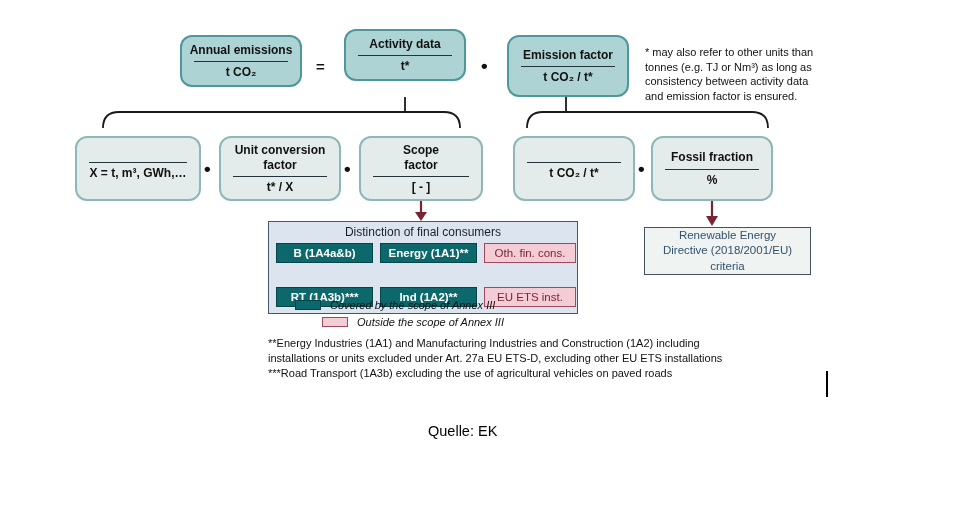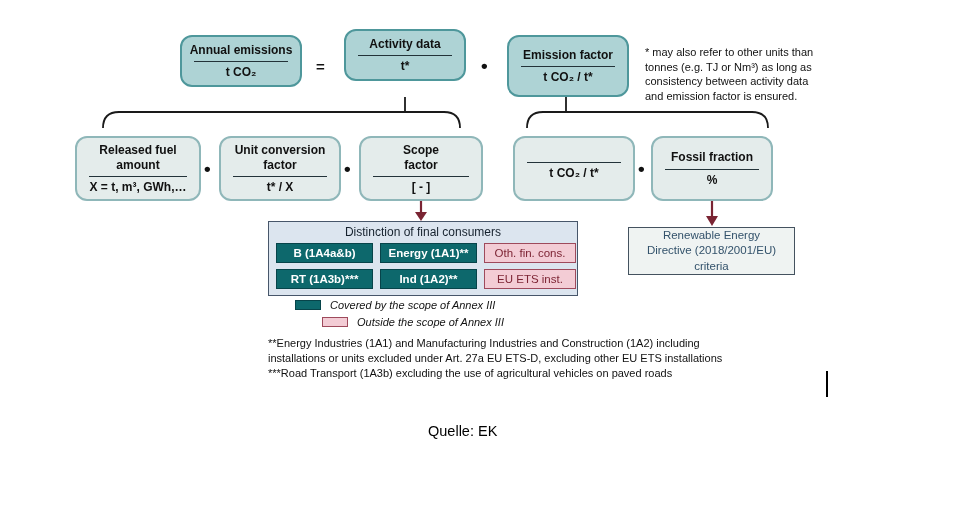--- a/index.html
+++ b/index.html
@@ -27,42 +27,42 @@
   .note { position: absolute; font-size: 11px; line-height: 1.32; color: #111; }
 
   
   .ctable {
     position: absolute;
     background: #dce5ef;
     border: 1.4px solid #47566a;
     padding: 3px 7px 6px 7px;
   }
   .ctable .ttitle { text-align: center; font-size: 12px; color: #16222e; margin-bottom: 4px; }
-  .cgrid { display: grid; grid-template-columns: 97px 97px 92px; gap: 6px 7px; }
+  .cgrid { display: grid; grid-template-columns: 97px 97px 92px; gap: 24px 7px; }
   .ccell {
     height: 20px; display: flex; align-items: center; justify-content: center;
     font-size: 11.5px;
   }
   .ccell.covered { background: #0d686c; border: 1px solid #07444a; color: #ffffff; font-weight: bold; }
   .ccell.outside { background: #f3ccd5; border: 1.2px solid #9e4a5c; color: #7d2434; }
 
   
   .legend-row { position: absolute; display: flex; align-items: center; }
   .legend-swatch { width: 26px; height: 10px; margin-right: 9px; }
   .legend-swatch.covered { background: #0d686c; border: 1px solid #07444a; }
   .legend-swatch.outside { background: #f3ccd5; border: 1px solid #9e4a5c; }
   .legend-label { font-size: 11px; color: #111; font-style: italic; }
 
   .footnote { position: absolute; font-size: 11px; line-height: 1.35; color: #111; }
 
   .redbox {
     position: absolute;
     background: #eff3f2; border: 1.4px solid #44525f;
     display: flex; align-items: center; justify-content: center; text-align: center;
-    font-size: 11.5px; line-height: 1.35; color: #33526b; padding: 4px 10px;
+    font-size: 11.5px; line-height: 1.35; color: #33526b; padding: 4px 10px; margin-left: 16px;
   }
 
   .source { position: absolute; font-size: 14.5px; color: #000; }
 
   .cursor-bar { position: absolute; width: 2px; height: 26px; background: #000; }
 
   svg.connectors { position: absolute; left: 0; top: 0; pointer-events: none; }
 </style>
 </head>
 <body>
@@ -102,22 +102,20 @@
 
 <div class="fbox teal" style="left:507px; top:35px; width:122px; height:62px;">
   <div class="title">Emission factor</div>
   <div class="divider"></div>
   <div class="unit">t CO₂ / t*</div>
 </div>
 
 <div class="note" style="left:645px; top:45px; width:178px;">* may also refer to other units than tonnes (e.g. TJ or Nm³) as long as consistency between activity data and emission factor is ensured.</div>
 
 <div class="fbox light" style="left:75px; top:136px; width:126px; height:65px;">
-  <div class="title">Released fuel
-amount</div>
   <div class="divider"></div>
   <div class="unit">X = t, m³, GWh,…</div>
 </div>
 
 <div class="op dot" style="left:204px; top:158px;">•</div>
 
 <div class="fbox light" style="left:219px; top:136px; width:122px; height:65px;">
   <div class="title">Unit conversion
 factor</div>
   <div class="divider"></div>

